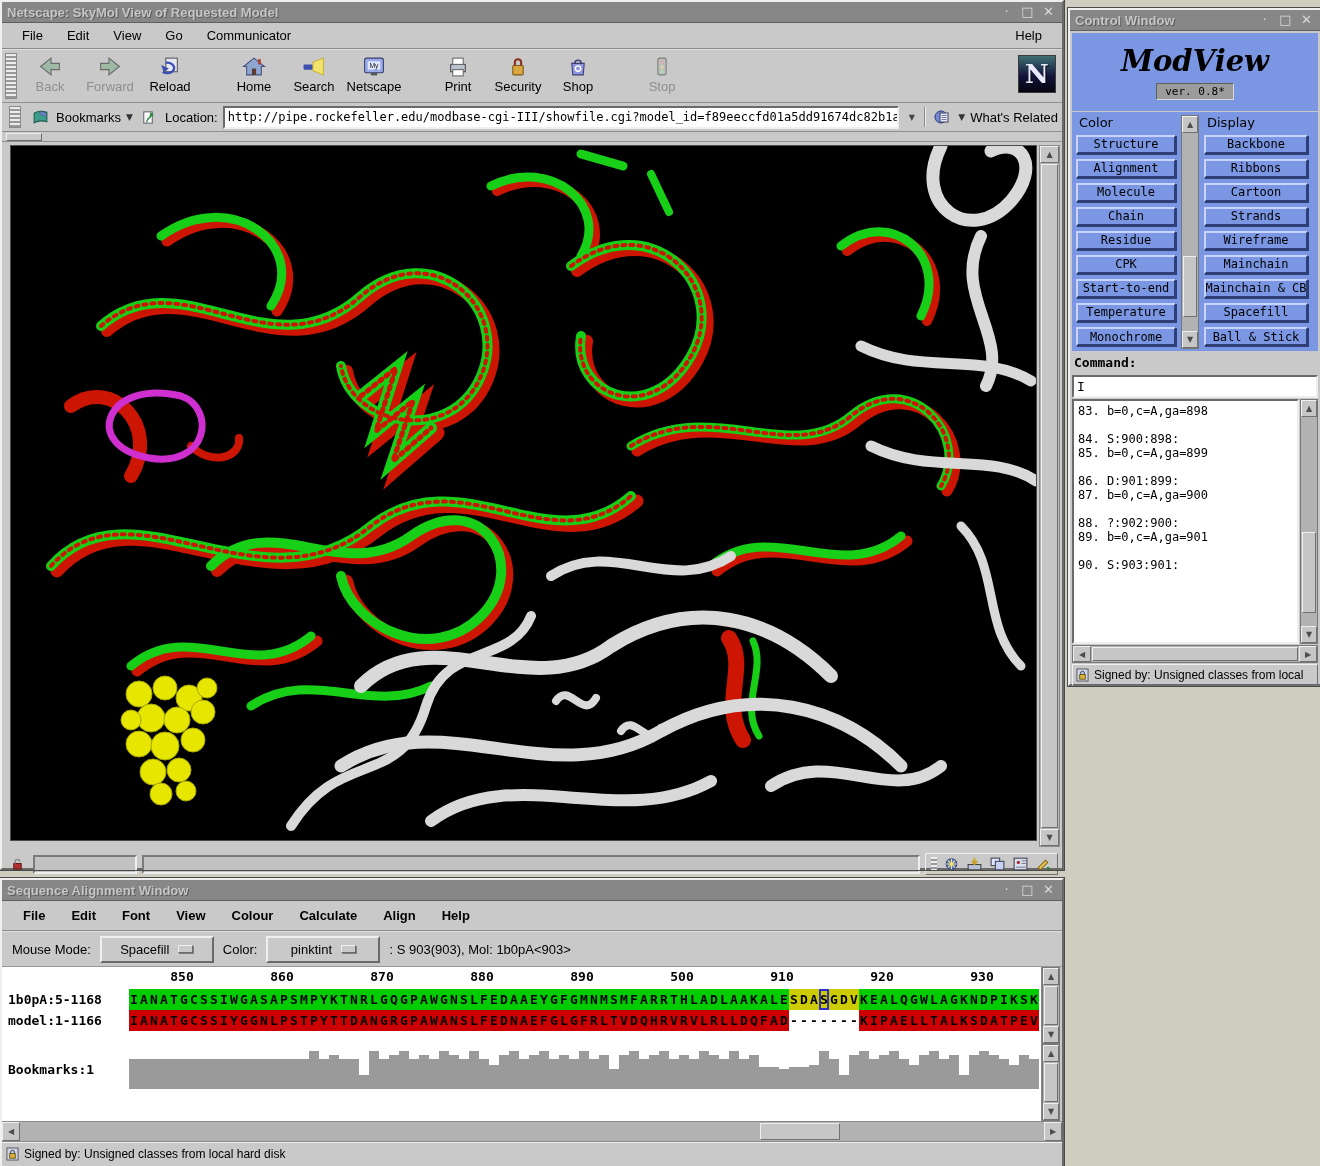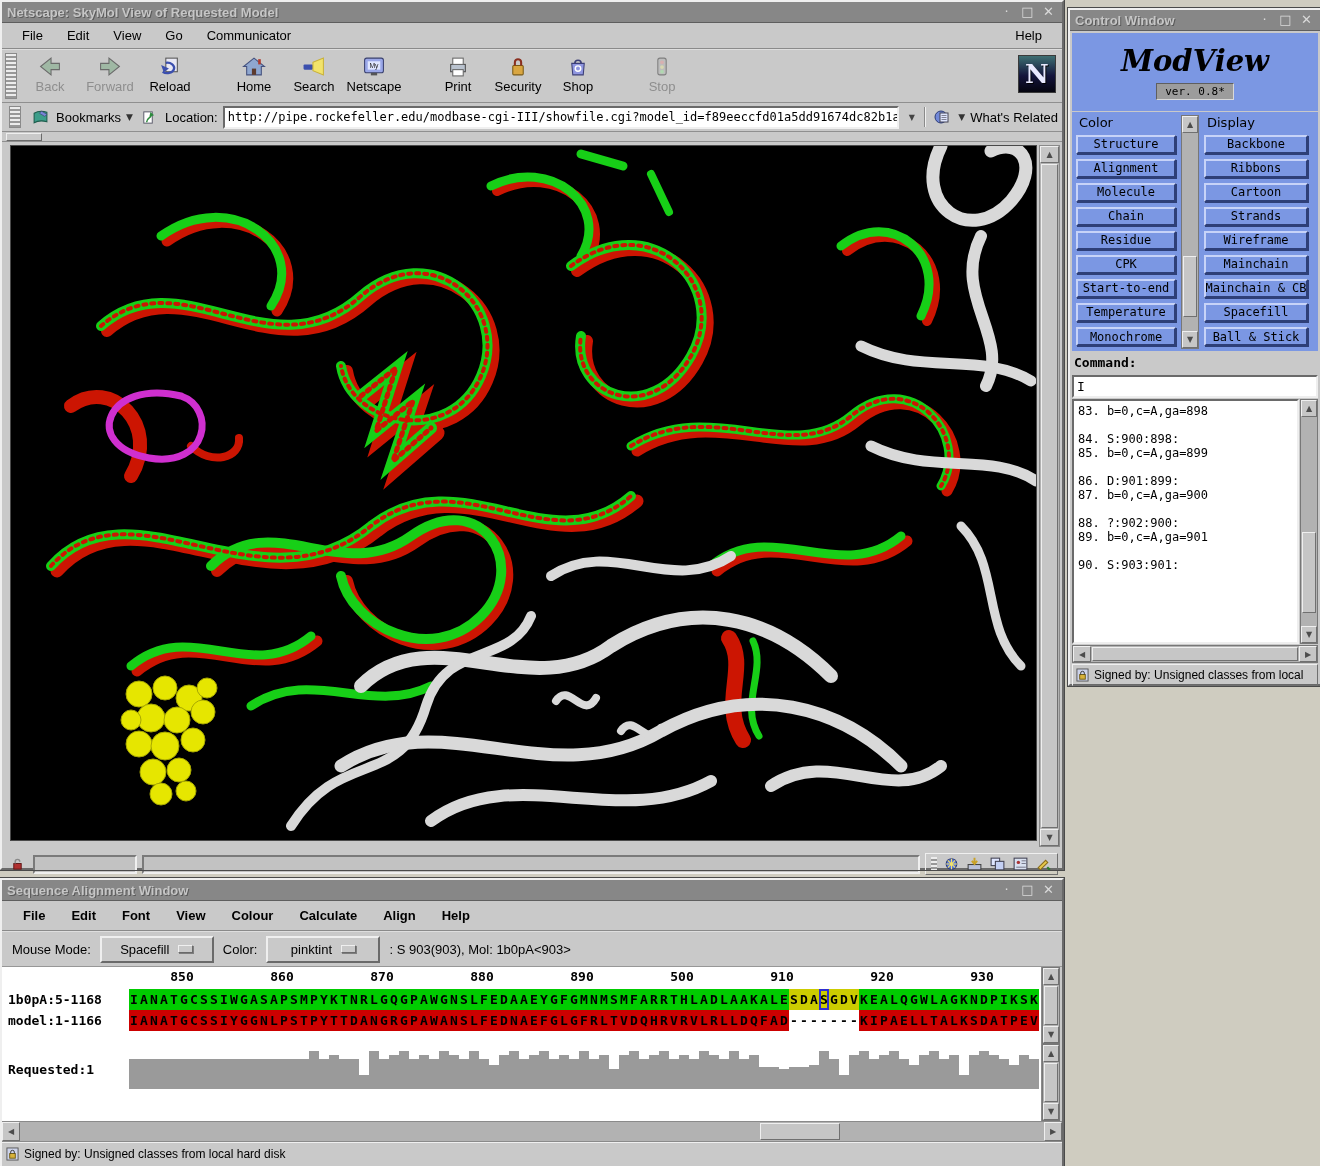--- a/index.html
+++ b/index.html
@@ -556,21 +556,21 @@
           <span class="ruler-num" style="left: 455px;">880</span>
           <span class="ruler-num" style="left: 555px;">890</span>
           <span class="ruler-num" style="left: 655px;">500</span>
           <span class="ruler-num" style="left: 755px;">910</span>
           <span class="ruler-num" style="left: 855px;">920</span>
           <span class="ruler-num" style="left: 955px;">930</span>
           <span class="row-label" style="top: 22px;">1b0pA:5-1168</span>
           <div class="seq-row" style="top: 22px;"><span class="cell bg-green">I</span><span class="cell bg-green">A</span><span class="cell bg-green">N</span><span class="cell bg-green">A</span><span class="cell bg-green">T</span><span class="cell bg-green">G</span><span class="cell bg-green">C</span><span class="cell bg-green">S</span><span class="cell bg-green">S</span><span class="cell bg-green">I</span><span class="cell bg-green">W</span><span class="cell bg-green">G</span><span class="cell bg-green">A</span><span class="cell bg-green">S</span><span class="cell bg-green">A</span><span class="cell bg-green">P</span><span class="cell bg-green">S</span><span class="cell bg-green">M</span><span class="cell bg-green">P</span><span class="cell bg-green">Y</span><span class="cell bg-green">K</span><span class="cell bg-green">T</span><span class="cell bg-green">N</span><span class="cell bg-green">R</span><span class="cell bg-green">L</span><span class="cell bg-green">G</span><span class="cell bg-green">Q</span><span class="cell bg-green">G</span><span class="cell bg-green">P</span><span class="cell bg-green">A</span><span class="cell bg-green">W</span><span class="cell bg-green">G</span><span class="cell bg-green">N</span><span class="cell bg-green">S</span><span class="cell bg-green">L</span><span class="cell bg-green">F</span><span class="cell bg-green">E</span><span class="cell bg-green">D</span><span class="cell bg-green">A</span><span class="cell bg-green">A</span><span class="cell bg-green">E</span><span class="cell bg-green">Y</span><span class="cell bg-green">G</span><span class="cell bg-green">F</span><span class="cell bg-green">G</span><span class="cell bg-green">M</span><span class="cell bg-green">N</span><span class="cell bg-green">M</span><span class="cell bg-green">S</span><span class="cell bg-green">M</span><span class="cell bg-green">F</span><span class="cell bg-green">A</span><span class="cell bg-green">R</span><span class="cell bg-green">R</span><span class="cell bg-green">T</span><span class="cell bg-green">H</span><span class="cell bg-green">L</span><span class="cell bg-green">A</span><span class="cell bg-green">D</span><span class="cell bg-green">L</span><span class="cell bg-green">A</span><span class="cell bg-green">A</span><span class="cell bg-green">K</span><span class="cell bg-green">A</span><span class="cell bg-green">L</span><span class="cell bg-green">E</span><span class="cell bg-yellow">S</span><span class="cell bg-yellow">D</span><span class="cell bg-yellow">A</span><span class="cell bg-yellow boxed">S</span><span class="cell bg-yellow">G</span><span class="cell bg-yellow">D</span><span class="cell bg-yellow">V</span><span class="cell bg-green">K</span><span class="cell bg-green">E</span><span class="cell bg-green">A</span><span class="cell bg-green">L</span><span class="cell bg-green">Q</span><span class="cell bg-green">G</span><span class="cell bg-green">W</span><span class="cell bg-green">L</span><span class="cell bg-green">A</span><span class="cell bg-green">G</span><span class="cell bg-green">K</span><span class="cell bg-green">N</span><span class="cell bg-green">D</span><span class="cell bg-green">P</span><span class="cell bg-green">I</span><span class="cell bg-green">K</span><span class="cell bg-green">S</span><span class="cell bg-green">K</span></div>
           <span class="row-label" style="top: 43px;">model:1-1166</span>
           <div class="seq-row" style="top: 43px;"><span class="cell bg-red">I</span><span class="cell bg-red">A</span><span class="cell bg-red">N</span><span class="cell bg-red">A</span><span class="cell bg-red">T</span><span class="cell bg-red">G</span><span class="cell bg-red">C</span><span class="cell bg-red">S</span><span class="cell bg-red">S</span><span class="cell bg-red">I</span><span class="cell bg-red">Y</span><span class="cell bg-red">G</span><span class="cell bg-red">G</span><span class="cell bg-red">N</span><span class="cell bg-red">L</span><span class="cell bg-red">P</span><span class="cell bg-red">S</span><span class="cell bg-red">T</span><span class="cell bg-red">P</span><span class="cell bg-red">Y</span><span class="cell bg-red">T</span><span class="cell bg-red">T</span><span class="cell bg-red">D</span><span class="cell bg-red">A</span><span class="cell bg-red">N</span><span class="cell bg-red">G</span><span class="cell bg-red">R</span><span class="cell bg-red">G</span><span class="cell bg-red">P</span><span class="cell bg-red">A</span><span class="cell bg-red">W</span><span class="cell bg-red">A</span><span class="cell bg-red">N</span><span class="cell bg-red">S</span><span class="cell bg-red">L</span><span class="cell bg-red">F</span><span class="cell bg-red">E</span><span class="cell bg-red">D</span><span class="cell bg-red">N</span><span class="cell bg-red">A</span><span class="cell bg-red">E</span><span class="cell bg-red">F</span><span class="cell bg-red">G</span><span class="cell bg-red">L</span><span class="cell bg-red">G</span><span class="cell bg-red">F</span><span class="cell bg-red">R</span><span class="cell bg-red">L</span><span class="cell bg-red">T</span><span class="cell bg-red">V</span><span class="cell bg-red">D</span><span class="cell bg-red">Q</span><span class="cell bg-red">H</span><span class="cell bg-red">R</span><span class="cell bg-red">V</span><span class="cell bg-red">R</span><span class="cell bg-red">V</span><span class="cell bg-red">L</span><span class="cell bg-red">R</span><span class="cell bg-red">L</span><span class="cell bg-red">L</span><span class="cell bg-red">D</span><span class="cell bg-red">Q</span><span class="cell bg-red">F</span><span class="cell bg-red">A</span><span class="cell bg-red">D</span><span class="cell bg-gap">-</span><span class="cell bg-gap">-</span><span class="cell bg-gap">-</span><span class="cell bg-gap">-</span><span class="cell bg-gap">-</span><span class="cell bg-gap">-</span><span class="cell bg-gap">-</span><span class="cell bg-red">K</span><span class="cell bg-red">I</span><span class="cell bg-red">P</span><span class="cell bg-red">A</span><span class="cell bg-red">E</span><span class="cell bg-red">L</span><span class="cell bg-red">L</span><span class="cell bg-red">T</span><span class="cell bg-red">A</span><span class="cell bg-red">L</span><span class="cell bg-red">K</span><span class="cell bg-red">S</span><span class="cell bg-red">D</span><span class="cell bg-red">A</span><span class="cell bg-red">T</span><span class="cell bg-red">P</span><span class="cell bg-red">E</span><span class="cell bg-red">V</span></div>
-          <span class="sim-label">Requested:1</span>
+          <span class="sim-label">Bookmarks:1</span>
           <div class="hist">
             <div class="bar" style="height: 30px;"></div>
             <div class="bar" style="height: 30px;"></div>
             <div class="bar" style="height: 30px;"></div>
             <div class="bar" style="height: 30px;"></div>
             <div class="bar" style="height: 30px;"></div>
             <div class="bar" style="height: 30px;"></div>
             <div class="bar" style="height: 30px;"></div>
             <div class="bar" style="height: 30px;"></div>
             <div class="bar" style="height: 30px;"></div>

